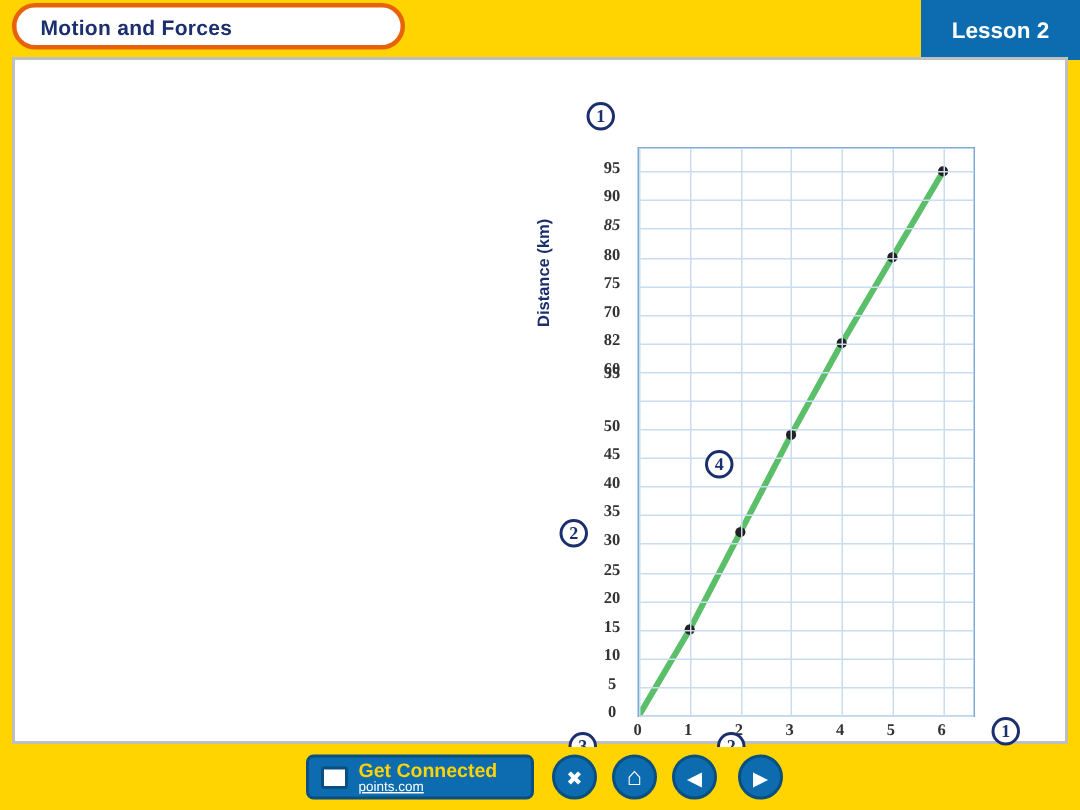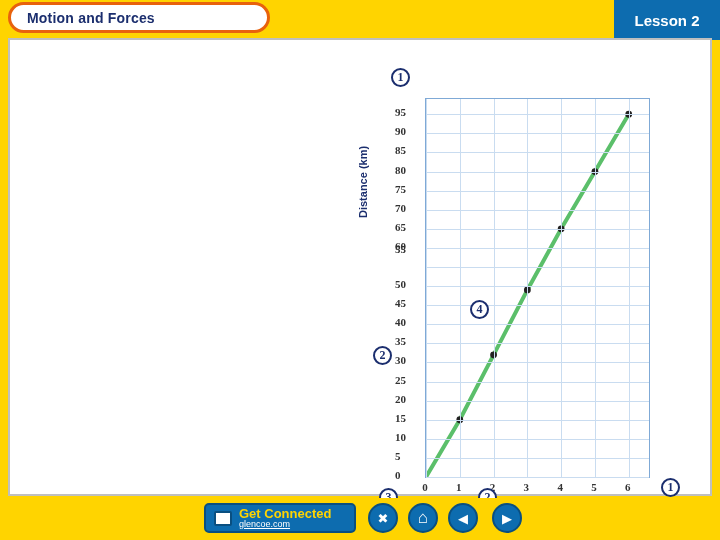--- a/index.html
+++ b/index.html
@@ -70,21 +70,21 @@
     width:225px;height:380px;
     border:1px solid #7FA9D6;
     background:#FFFFFF;
     box-sizing:border-box;
   }
   .vgrid,.hgrid{position:absolute;background:#C9DCF0;}
   .vgrid{width:1px;top:0;bottom:0;}
   .hgrid{height:1px;left:0;right:0;}
   
   .ylab{
-    position:absolute;right:0;width:26px;text-align:left;
+    position:absolute;right:0;width:26px;text-align:center;
     font-size:11px;font-weight:bold;color:#333;
     font-family:"Liberation Serif", serif;
     transform:translateY(-7px);
   }
   #ylabels{position:absolute;left:26px;top:30px;width:30px;height:380px;}
   
   .xlab{
     position:absolute;top:0;width:20px;text-align:center;
     font-size:11px;font-weight:bold;color:#333;
     font-family:"Liberation Serif", serif;
@@ -171,25 +171,25 @@
         <div class="ylab" style="top: 320.727px;">15</div>
         <div class="ylab" style="top: 301.636px;">20</div>
         <div class="ylab" style="top: 282.545px;">25</div>
         <div class="ylab" style="top: 263.455px;">30</div>
         <div class="ylab" style="top: 244.364px;">35</div>
         <div class="ylab" style="top: 225.273px;">40</div>
         <div class="ylab" style="top: 206.182px;">45</div>
         <div class="ylab" style="top: 187.091px;">50</div>
         <div class="ylab" style="top: 152px;">55</div>
         <div class="ylab" style="top: 148.909px;">60</div>
-        <div class="ylab" style="top: 129.818px;">65</div>
+        <div class="ylab" style="top: 129.818px;">82</div>
         <div class="ylab" style="top: 110.727px;">70</div>
         <div class="ylab" style="top: 91.6364px;">75</div>
         <div class="ylab" style="top: 72.5455px;">80</div>
-        <div class="ylab" style="top: 53.4545px;">85</div>
+        <div class="ylab" style="top: 53.4545px; font-style: italic;">85</div>
         <div class="ylab" style="top: 34.3636px;">90</div>
         <div class="ylab" style="top: 15.2727px;">95</div>
       </div>
     <div id="xlabels">
         <div class="xlab" style="left: -10px;">0</div>
         <div class="xlab" style="left: 23.7879px;">1</div>
         <div class="xlab" style="left: 57.5758px;">2</div>
         <div class="xlab" style="left: 91.3636px;">3</div>
         <div class="xlab" style="left: 125.152px;">4</div>
         <div class="xlab" style="left: 158.939px;">5</div>
@@ -244,21 +244,21 @@
   </div>
 </div>
 
 <div id="footer">
   <div id="footer-inner">
 
     <div id="get-connected">
       <div id="gc-icon"></div>
       <div id="gc-text">
         <div id="gc-line1">Get Connected</div>
-        <div id="gc-line2">glencoe.com</div>
+        <div id="gc-line2">points.com</div>
       </div>
     </div>
 
     <div class="fbtn" id="btn-x">
       <span>✖</span>
     </div>
     <div class="fbtn" id="btn-home">
       <span style="font-size:17px;">⌂</span>
     </div>
     <div class="fbtn" id="btn-prev">

